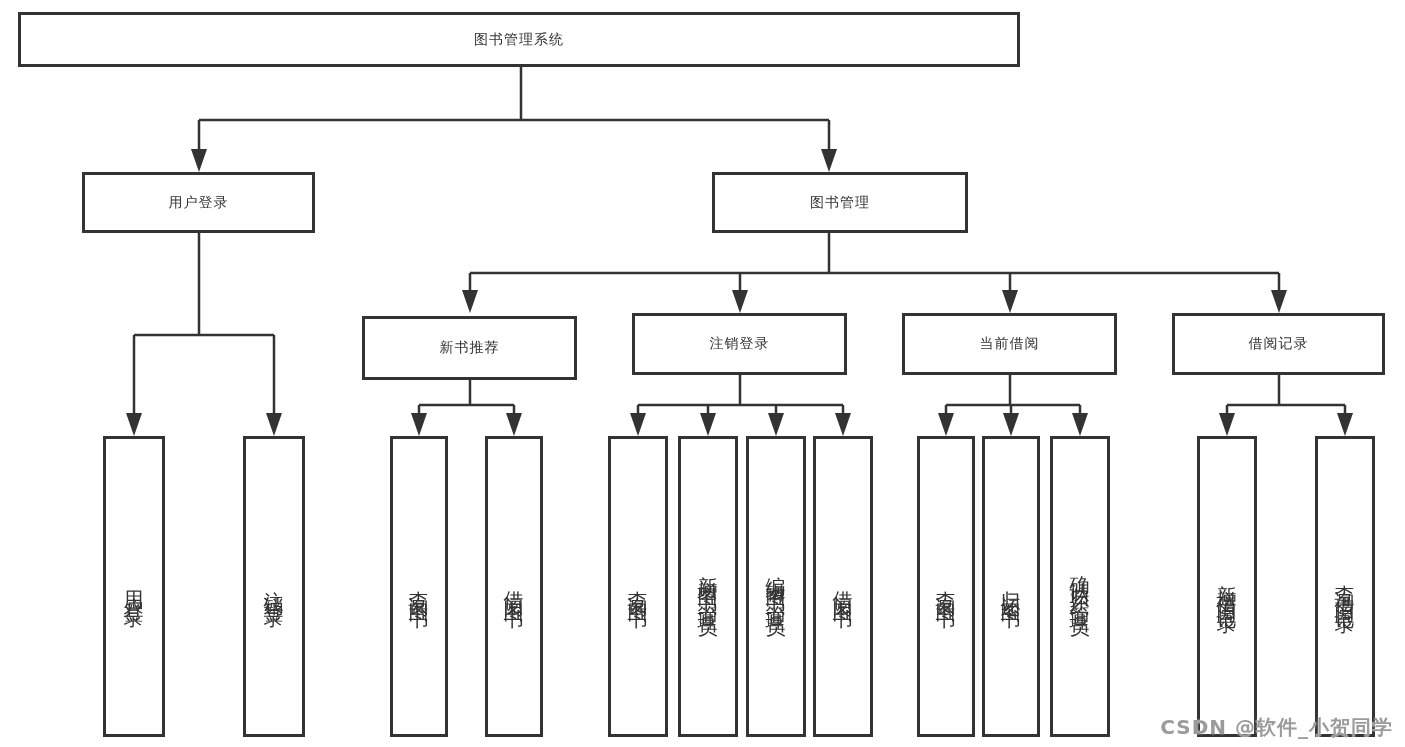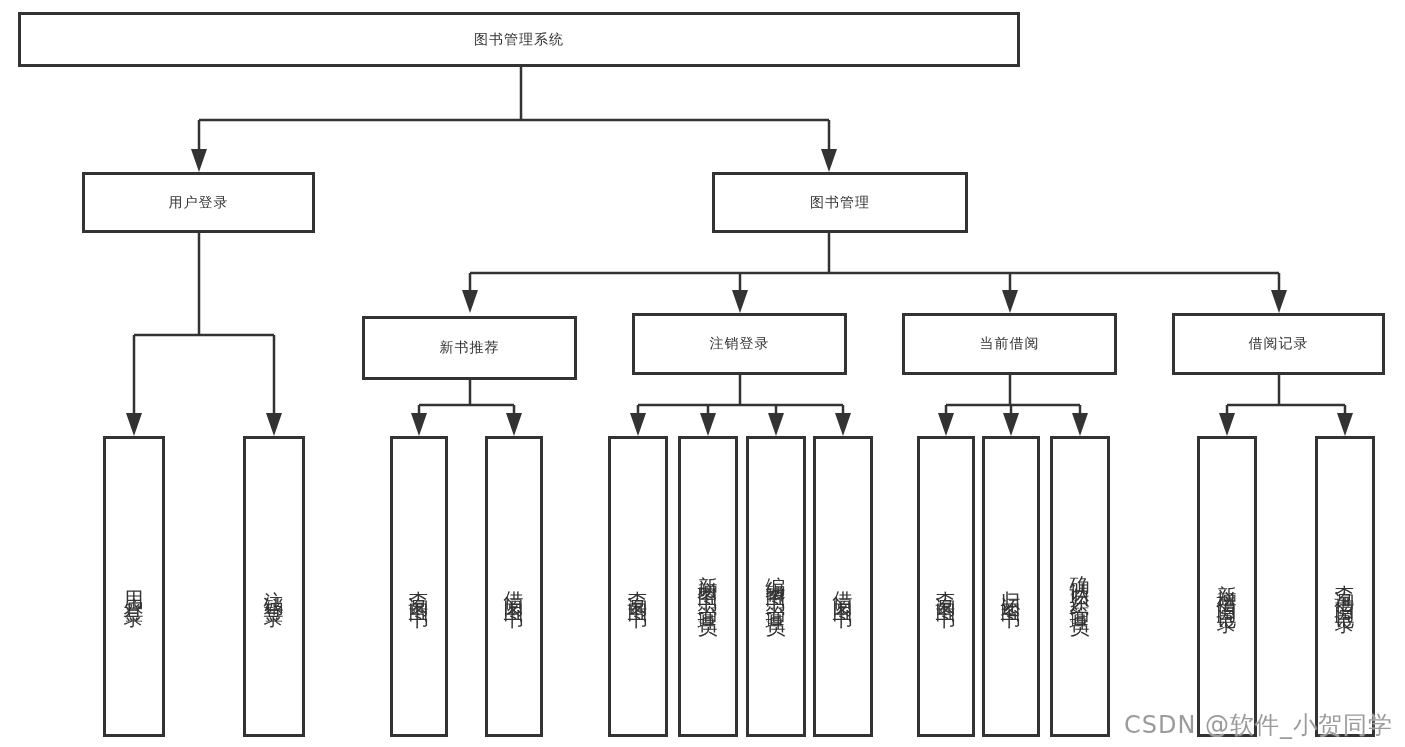--- a/index.html
+++ b/index.html
@@ -47,24 +47,25 @@
     font-size: 20px;
     letter-spacing: 6px;
     line-height: 1.0;
     padding: 6px 0;
   }
   .watermark {
     position: absolute;
     right: 12px;
     bottom: 6px;
     color: var(--watermark, #9b9b9b);
-    font-size: 24px;
+    font-size: 20px;
     letter-spacing: 1px;
     white-space: nowrap;
     text-shadow: 0 0 2px #ffffff;
+    font-weight: bold;
   }
 </style>
 </head>
 <body>
 
 <div class="canvas">
 
   <svg class="connectors" viewBox="0 0 1405 747" xmlns="http://www.w3.org/2000/svg">
 
     <path d="M521 66 V120 M199 120 H829 M199 120 V152 M829 120 V152"></path>

